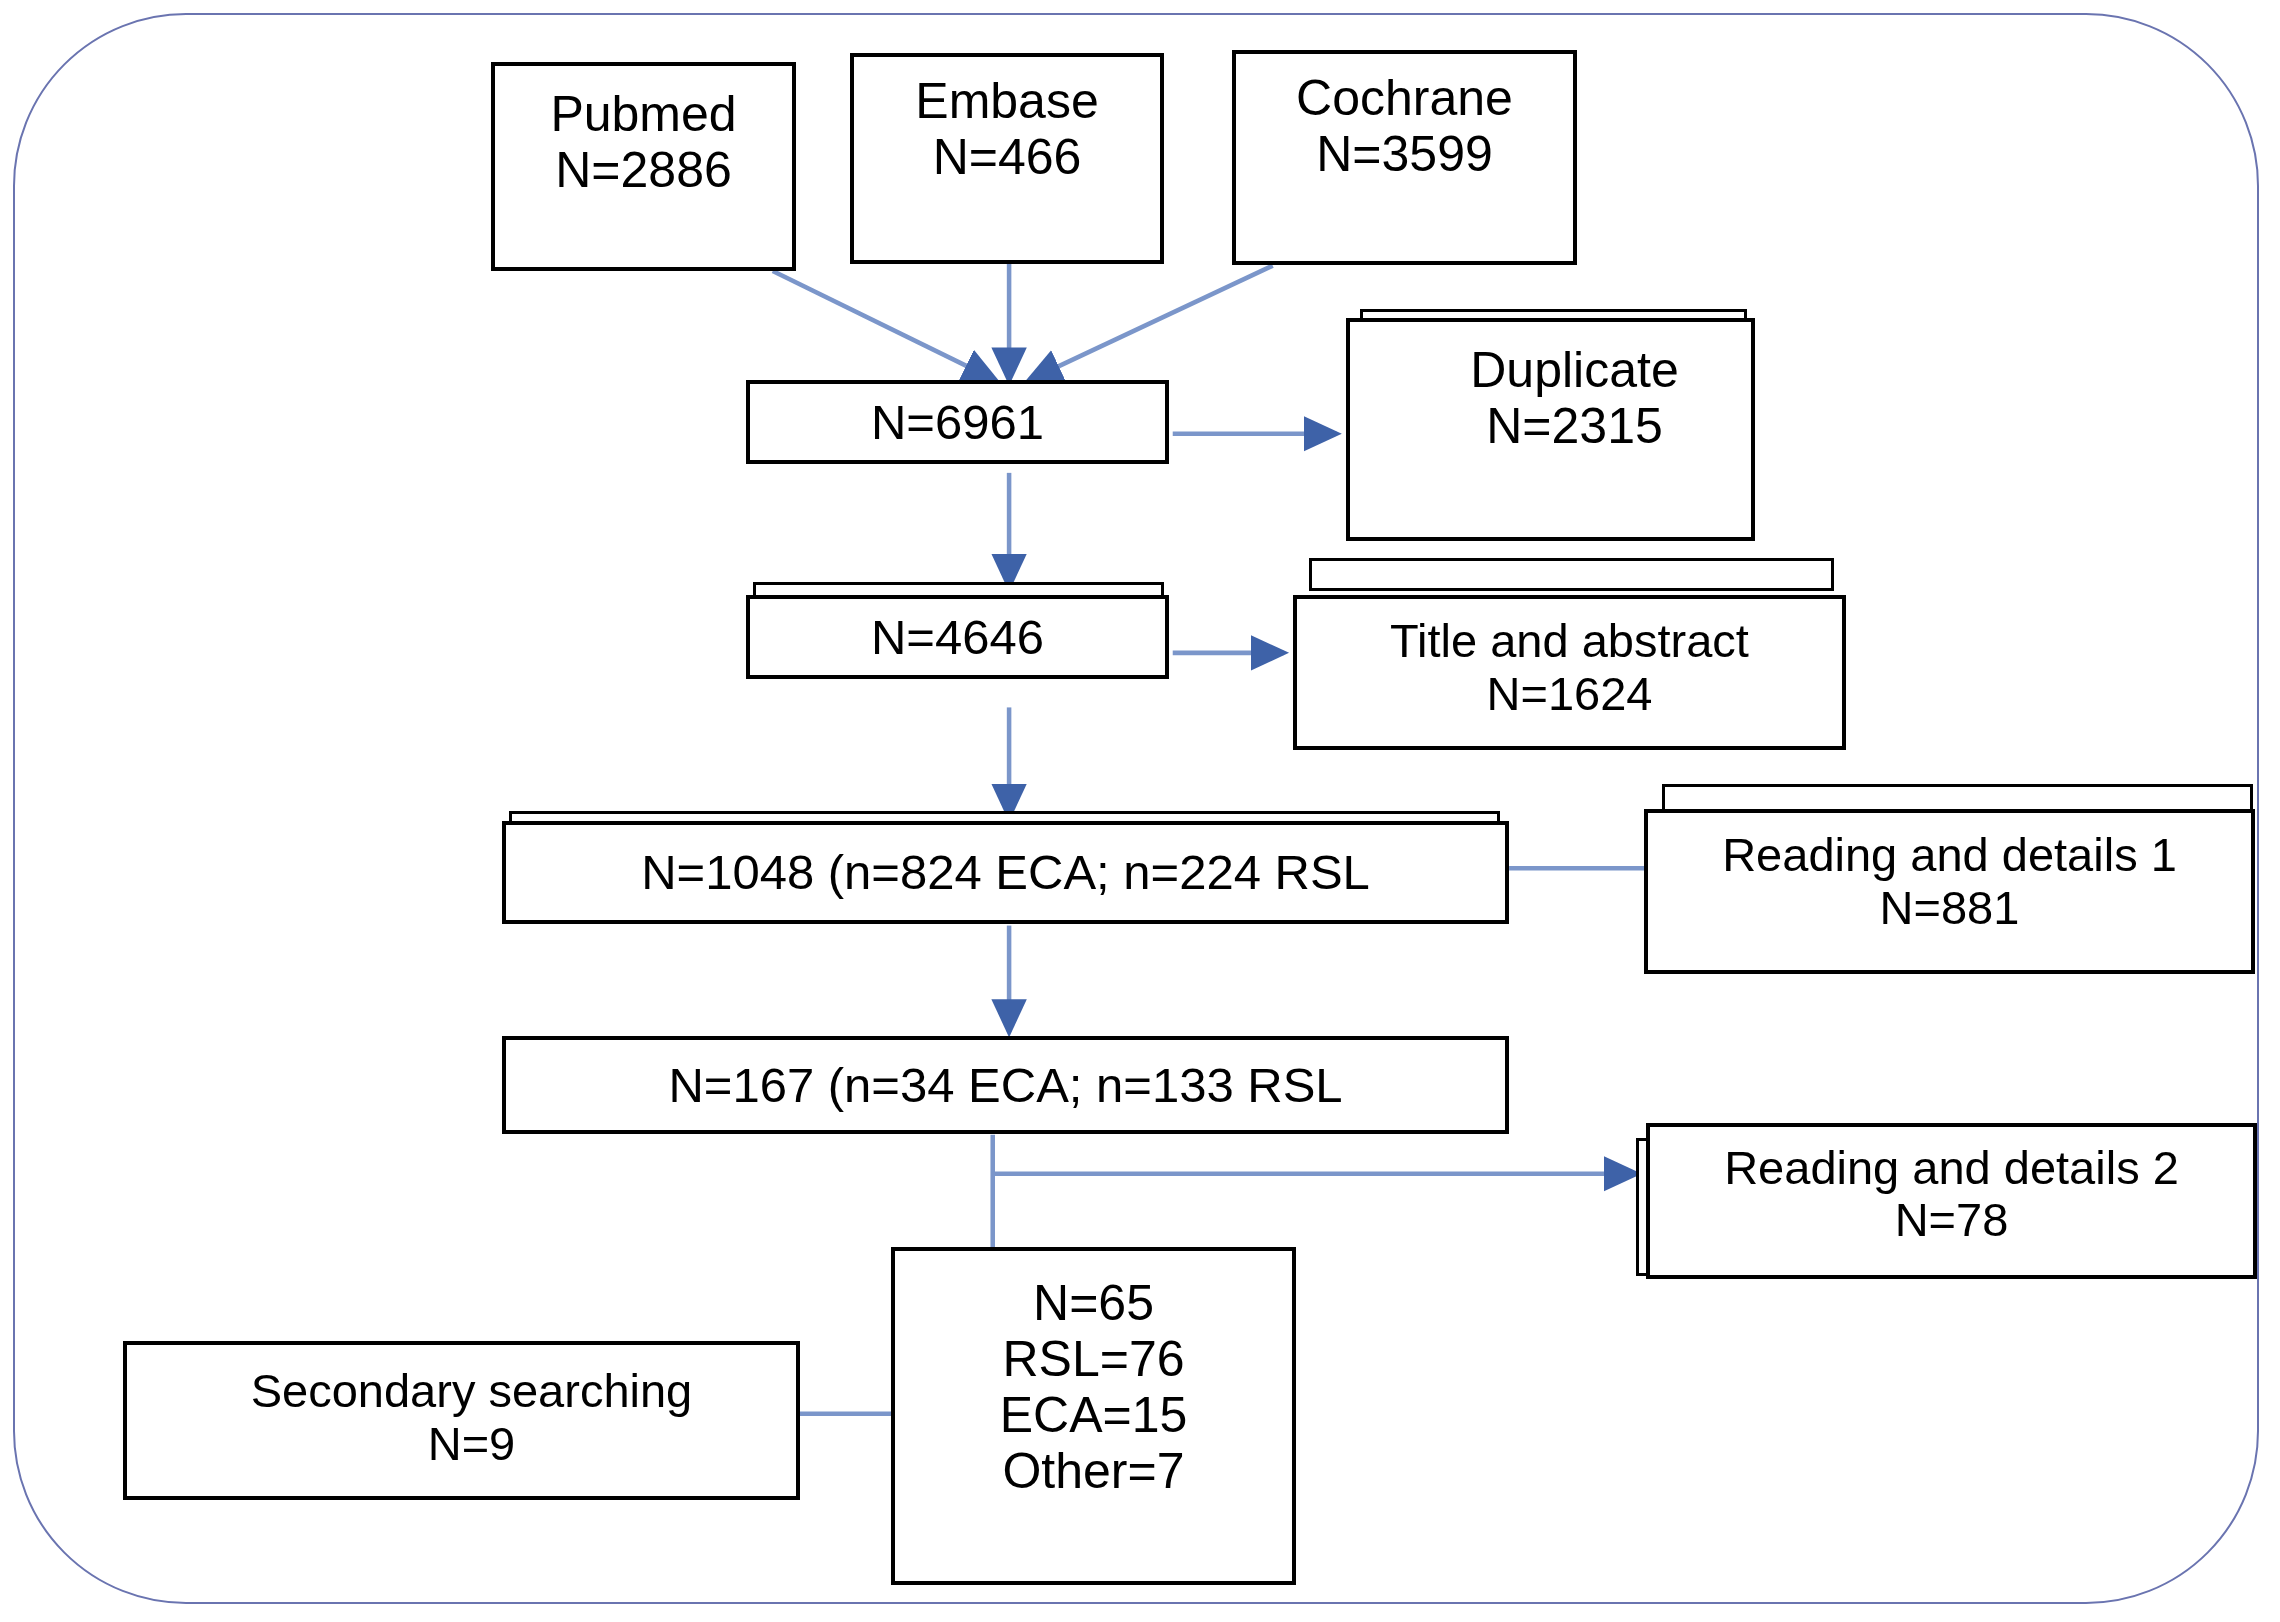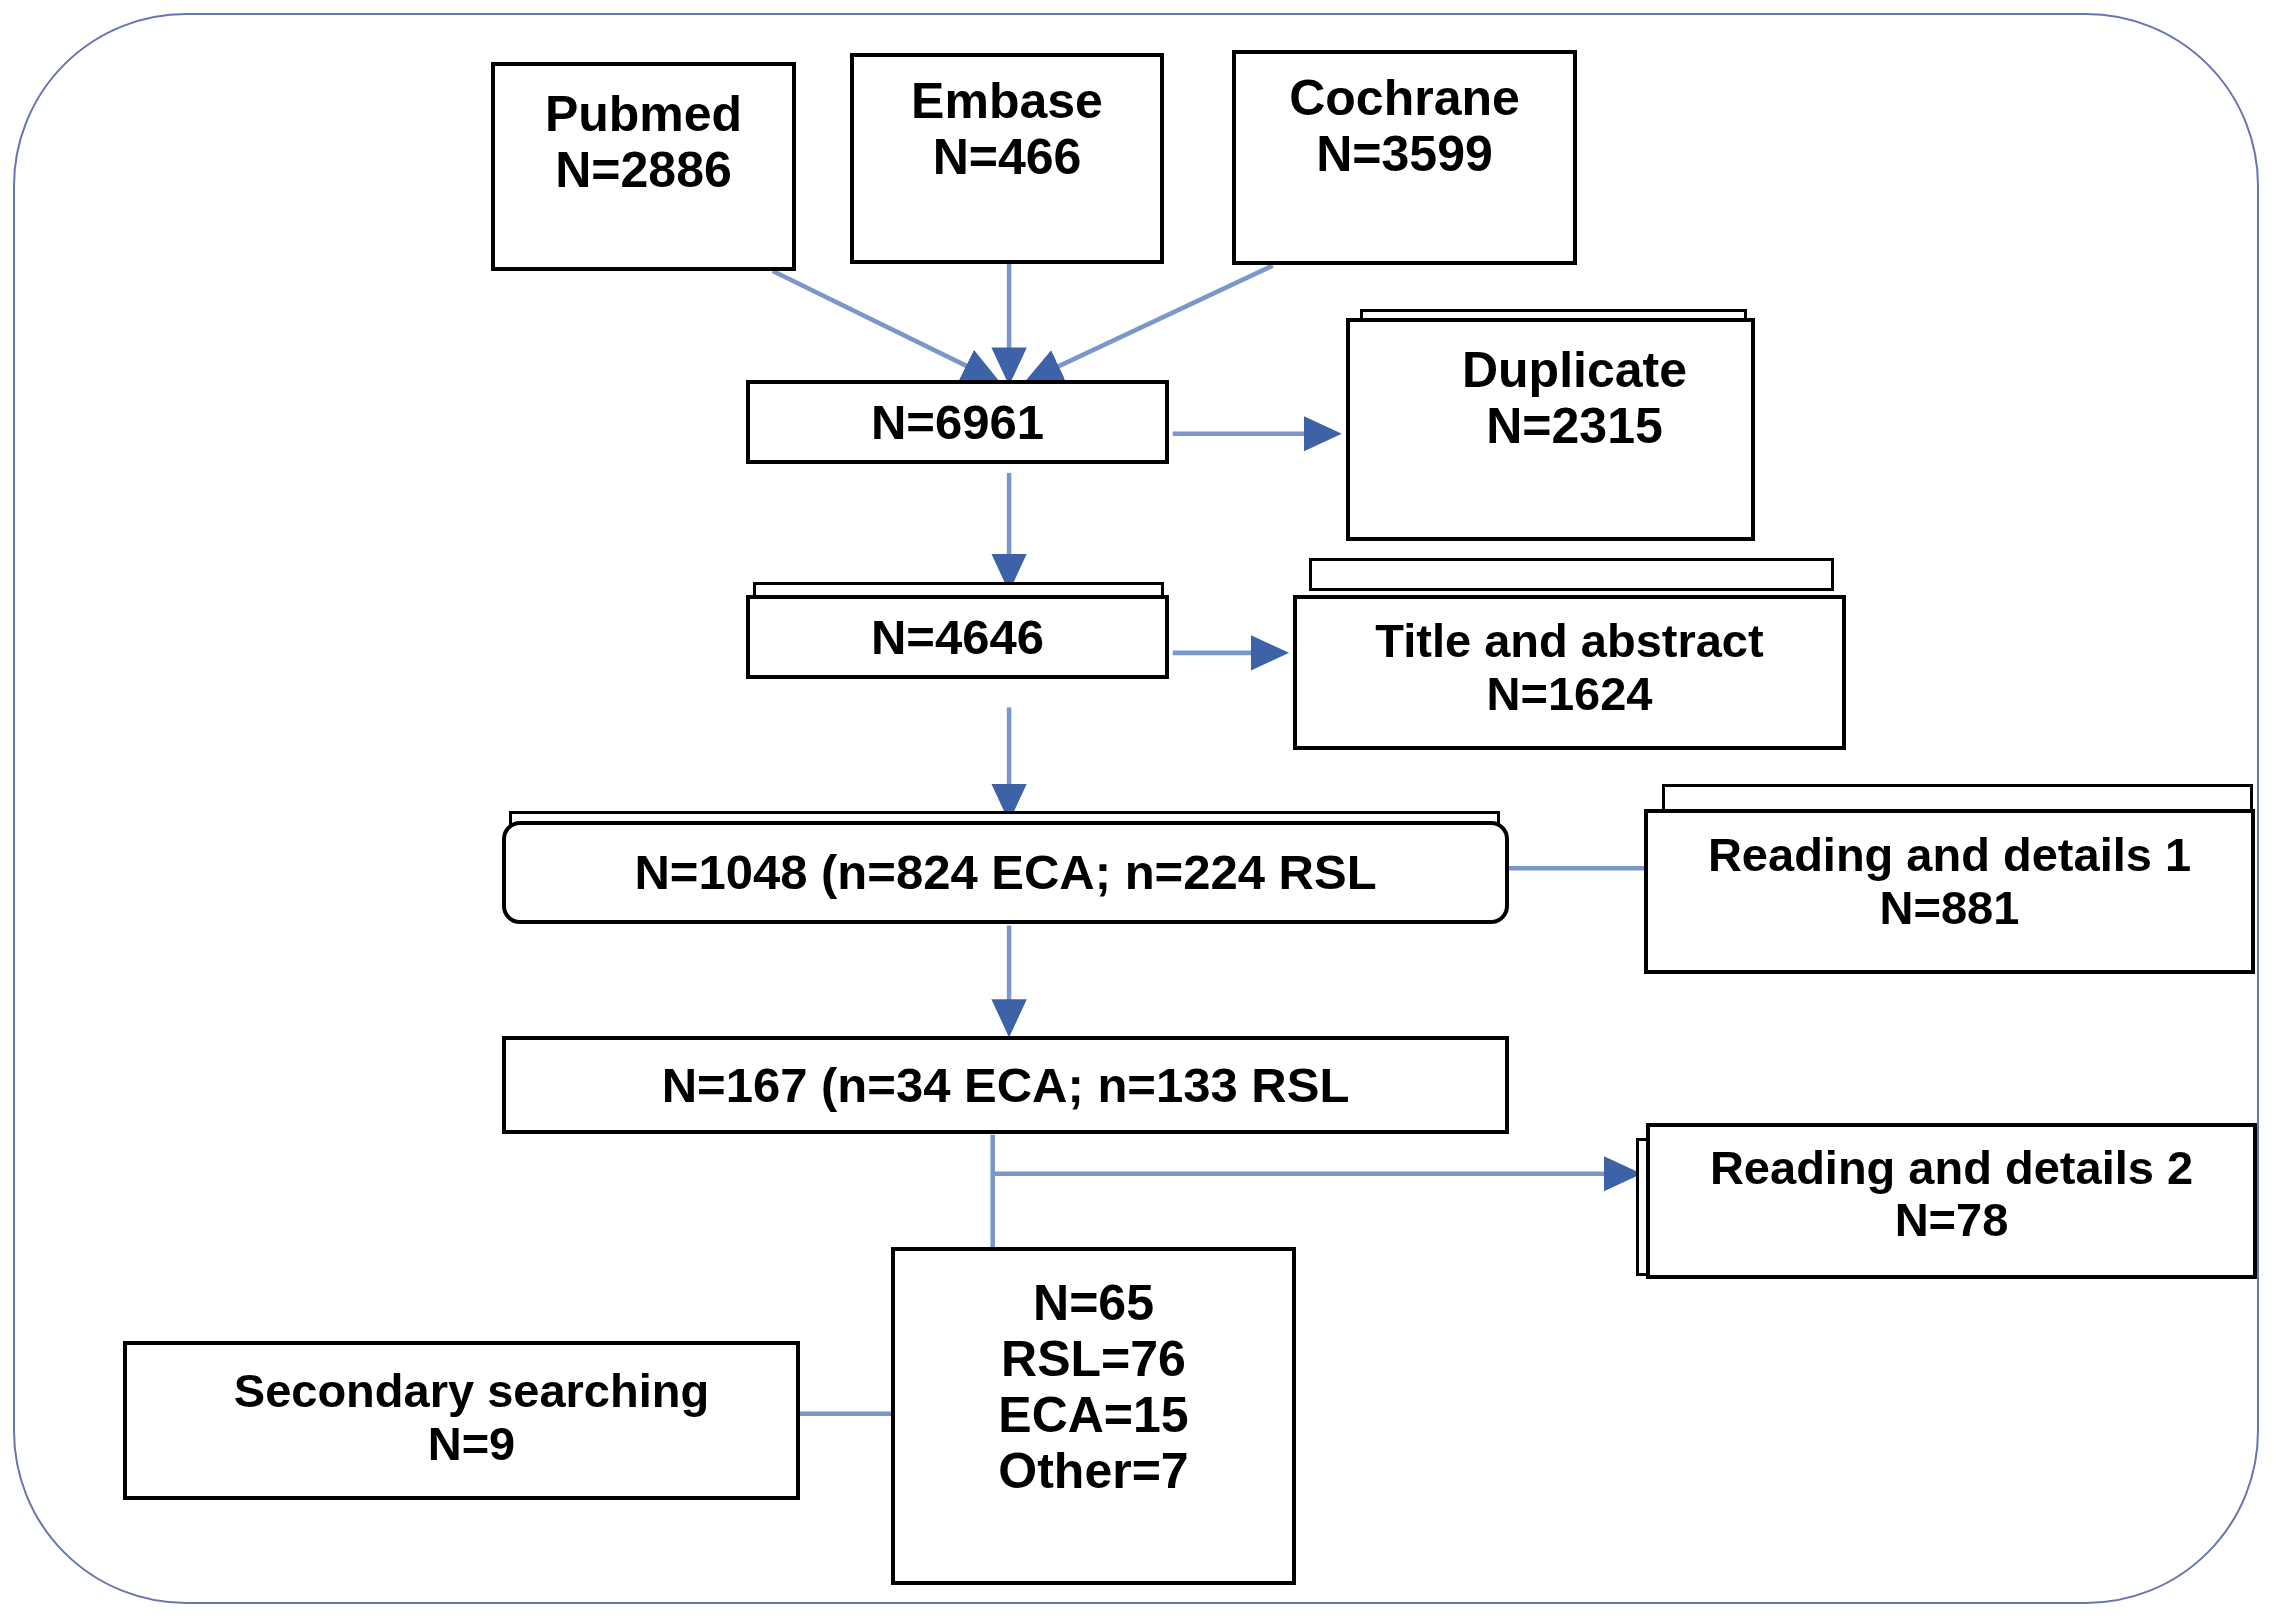--- a/index.html
+++ b/index.html
@@ -39,21 +39,21 @@
   }
   .node {
     position: absolute;
     box-sizing: border-box;
     background: #ffffff;
     border: 4.5px solid #000000;
     display: flex;
     flex-direction: column;
     align-items: center;
     justify-content: flex-start;
-    font-weight: bold;
+    font-weight: normal;
     color: #000000;
     line-height: 1.12;
     text-align: center;
     z-index: 5;
   }
   .node.centerv { justify-content: center; }
   .node .line { display: block; width: 100%; }
   
   .stack-top {
     position: absolute;
@@ -145,21 +145,21 @@
     <span class="line">N=4646</span>
   </div>
 
   <div class="stack-top2" style="left:1309px; top:558px; width:525px; height:33px;"></div>
   <div class="node f-med" style="left:1293px; top:579px; width:553px; height:155px; padding-top:16.4px;">
     <span class="line">Title and abstract</span>
     <span class="line">N=1624</span>
   </div>
 
   <div class="stack-top" style="left:509px; top:811px; width:991px; height:20px;"></div>
-  <div class="node centerv f-row" style="left:502px; top:821px; width:1007px; height:103px;border-radius:18px;">
+  <div class="node centerv f-row" style="left:502px; top:821px; width:1007px; height:103px;">
     <span class="line">N=1048 (n=824 ECA; n=224 RSL</span>
   </div>
 
   <div class="stack-top2" style="left:1662px; top:784px; width:591px; height:33px;"></div>
   <div class="node f-med" style="left:1644px; top:793px; width:611px; height:165px; padding-top:16.4px;">
     <span class="line">Reading and details 1</span>
     <span class="line">N=881</span>
   </div>
 
   <div class="node centerv f-row" style="left:502px; top:1036px; width:1007px; height:98px;">

